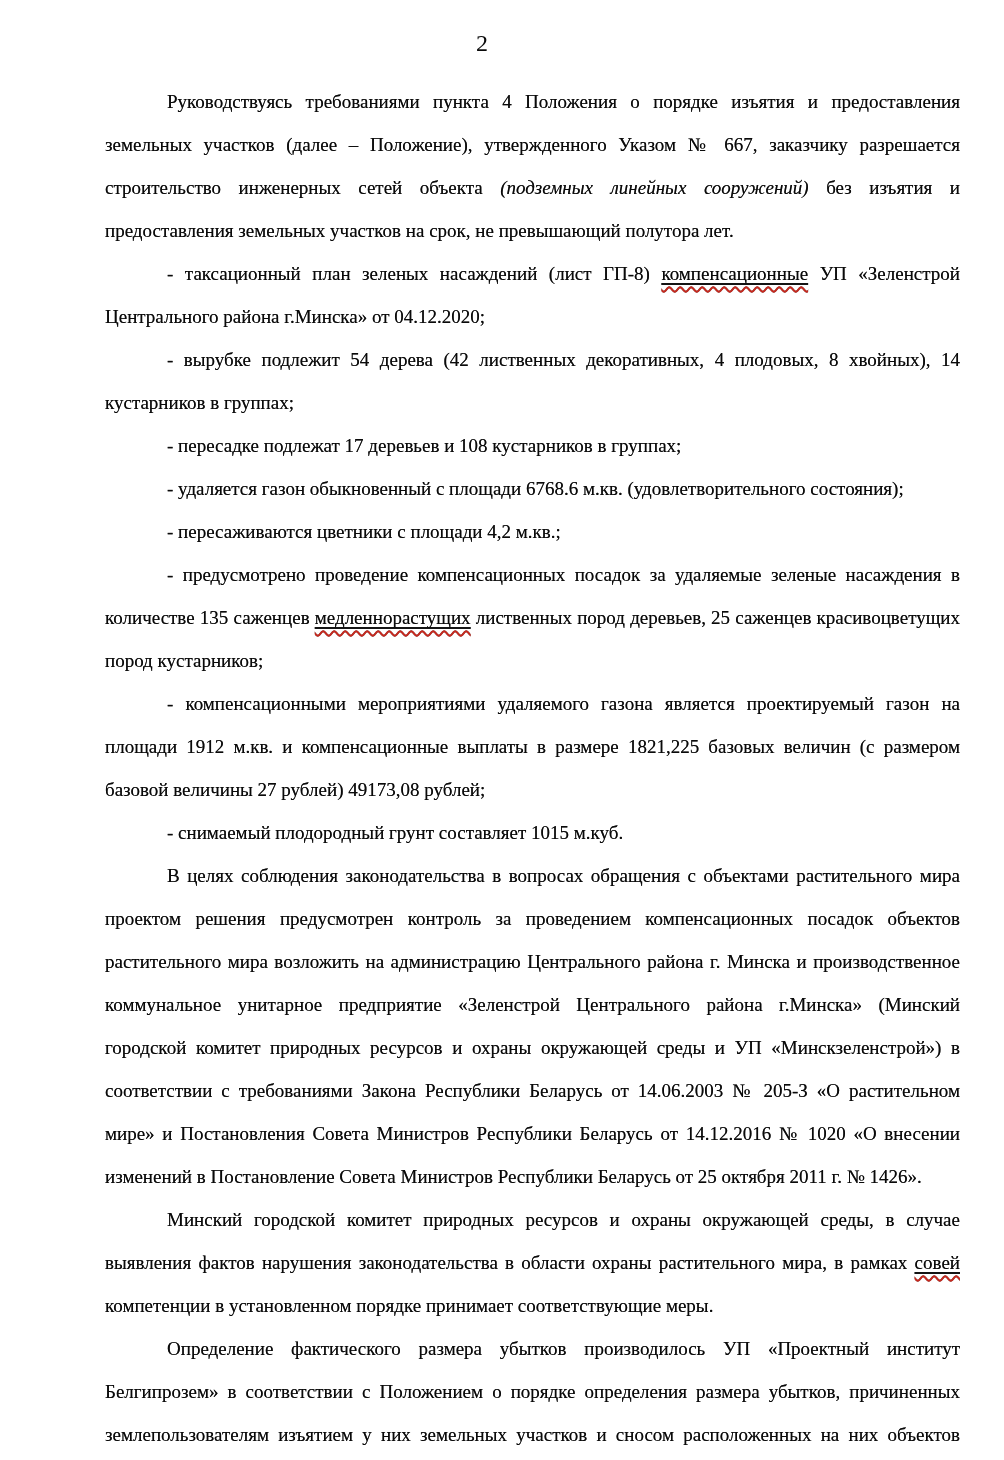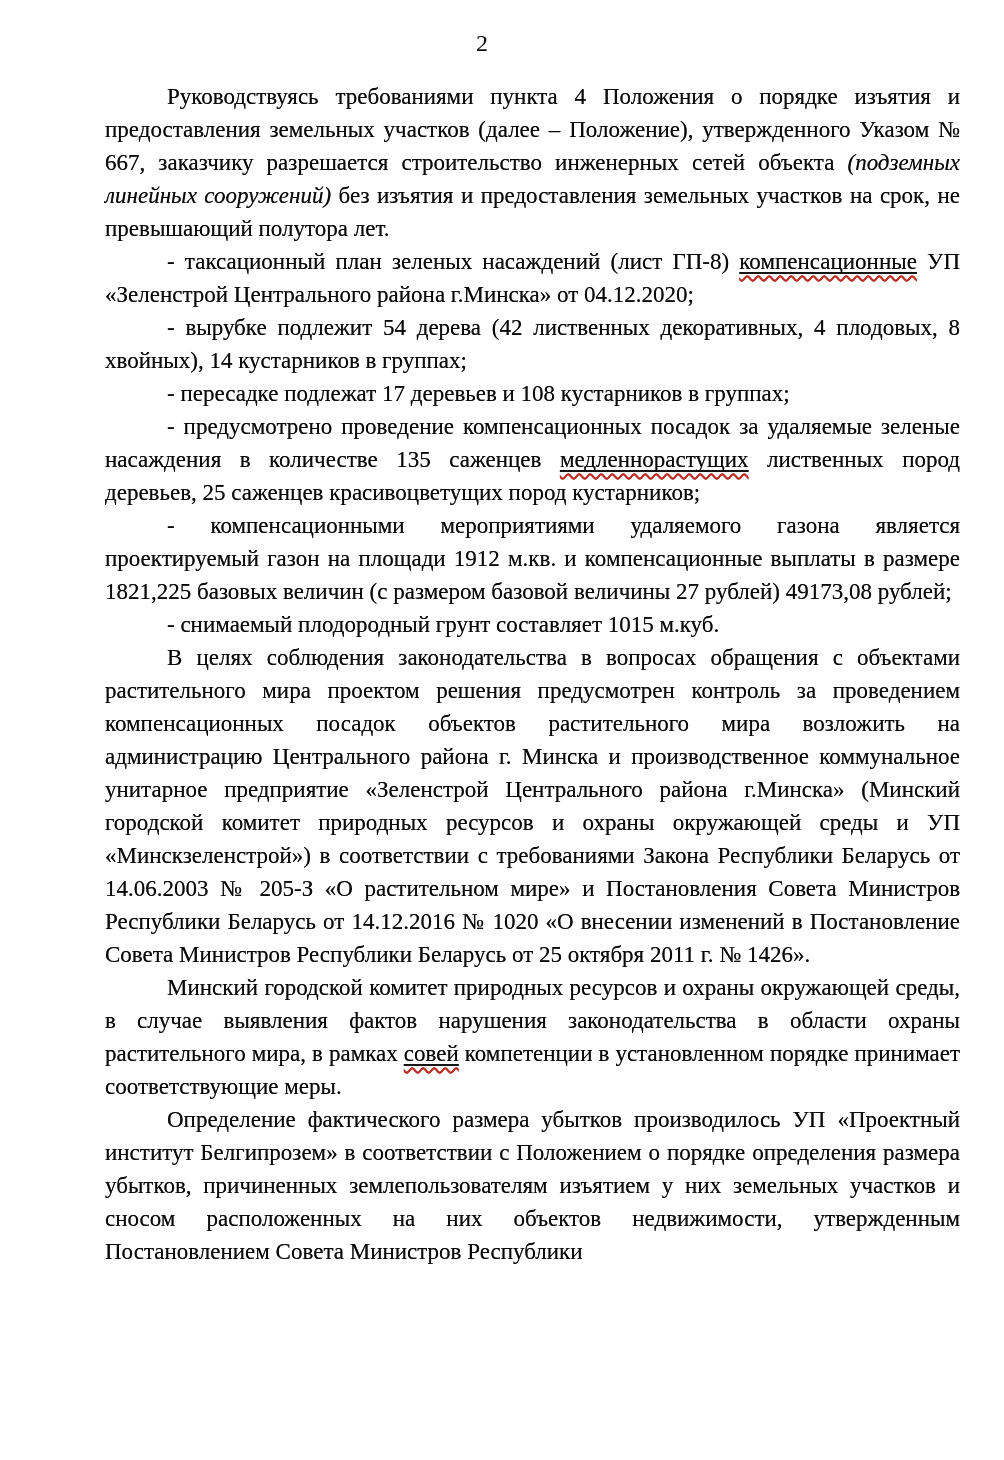--- a/index.html
+++ b/index.html
@@ -29,22 +29,22 @@
     position: absolute;
     top: 80px;
     left: 105px;
     width: 855px;
   }
   p.para {
     margin: 0;
     padding: 0;
     text-align: justify;
     text-indent: 62px;
-    font-size: 23px;
-    line-height: 33px;
+    font-size: 19px;
+    line-height: 43px;
     text-shadow: 0 0 0.6px rgba(0,0,0,0.65);
   }
   .italic {
     font-style: italic;
   }
   
   .ins {
     text-decoration: underline;
     text-decoration-color: #141414;
     text-decoration-thickness: 1.8px;
@@ -62,20 +62,22 @@
 </head>
 <body>
 
 <div class="page">
   <div class="page-number">2</div>
   <div class="content">
       <p class="para">Руководствуясь требованиями пункта 4 Положения о порядке изъятия и предоставления земельных участков (далее – Положение), утвержденного Указом № 667, заказчику разрешается строительство инженерных сетей объекта <span class="italic">(подземных линейных сооружений)</span> без изъятия и предоставления земельных участков на срок, не превышающий полутора лет.</p>
       <p class="para">- таксационный план зеленых насаждений (лист ГП-8) <span class="ins"><span class="sp">компенсационные</span></span> УП «Зеленстрой Центрального района г.Минска» от 04.12.2020;</p>
       <p class="para">- вырубке подлежит 54 дерева (42 лиственных декоративных, 4 плодовых, 8 хвойных), 14 кустарников в группах;</p>
       <p class="para">- пересадке подлежат 17 деревьев и 108 кустарников в группах;</p>
+      <p class="para">- удаляется газон обыкновенный с площади 6768.6 м.кв. (удовлетворительного состояния);</p>
+      <p class="para">- пересаживаются цветники с площади 4,2 м.кв.;</p>
       <p class="para">- предусмотрено проведение компенсационных посадок за удаляемые зеленые насаждения в количестве 135 саженцев <span class="ins"><span class="sp">медленнорастущих</span></span> лиственных пород деревьев, 25 саженцев красивоцветущих пород кустарников;</p>
       <p class="para">- компенсационными мероприятиями удаляемого газона является проектируемый газон на площади 1912 м.кв. и компенсационные выплаты в размере 1821,225 базовых величин (с размером базовой величины 27 рублей) 49173,08 рублей;</p>
       <p class="para">- снимаемый плодородный грунт составляет 1015 м.куб.</p>
       <p class="para">В целях соблюдения законодательства в вопросах обращения с объектами растительного мира проектом решения предусмотрен контроль за проведением компенсационных посадок объектов растительного мира возложить на администрацию Центрального района г. Минска и производственное коммунальное унитарное предприятие «Зеленстрой Центрального района г.Минска» (Минский городской комитет природных ресурсов и охраны окружающей среды и УП «Минскзеленстрой») в соответствии с требованиями Закона Республики Беларусь от 14.06.2003 № 205-З «О растительном мире» и Постановления Совета Министров Республики Беларусь от 14.12.2016 № 1020 «О внесении изменений в Постановление Совета Министров Республики Беларусь от 25 октября 2011 г. № 1426».</p>
       <p class="para">Минский городской комитет природных ресурсов и охраны окружающей среды, в случае выявления фактов нарушения законодательства в области охраны растительного мира, в рамках <span class="ins"><span class="sp">совей</span></span> компетенции в  установленном порядке принимает соответствующие меры.</p>
       <p class="para">Определение фактического размера убытков производилось УП «Проектный институт Белгипрозем» в соответствии с Положением о порядке определения размера убытков, причиненных землепользователям изъятием у них земельных участков и сносом расположенных на них объектов недвижимости, утвержденным Постановлением Совета Министров Республики</p>
     </div>
 </div>
 
 </body></html>

